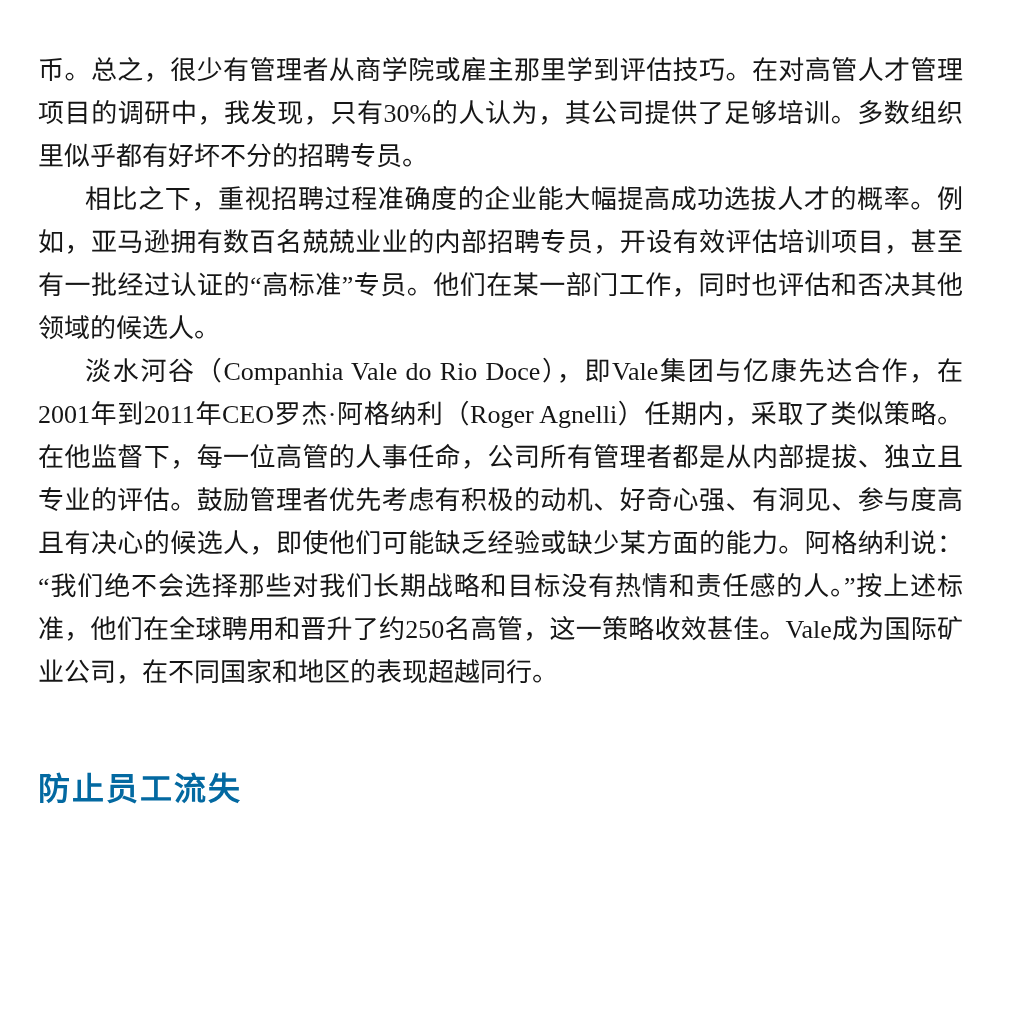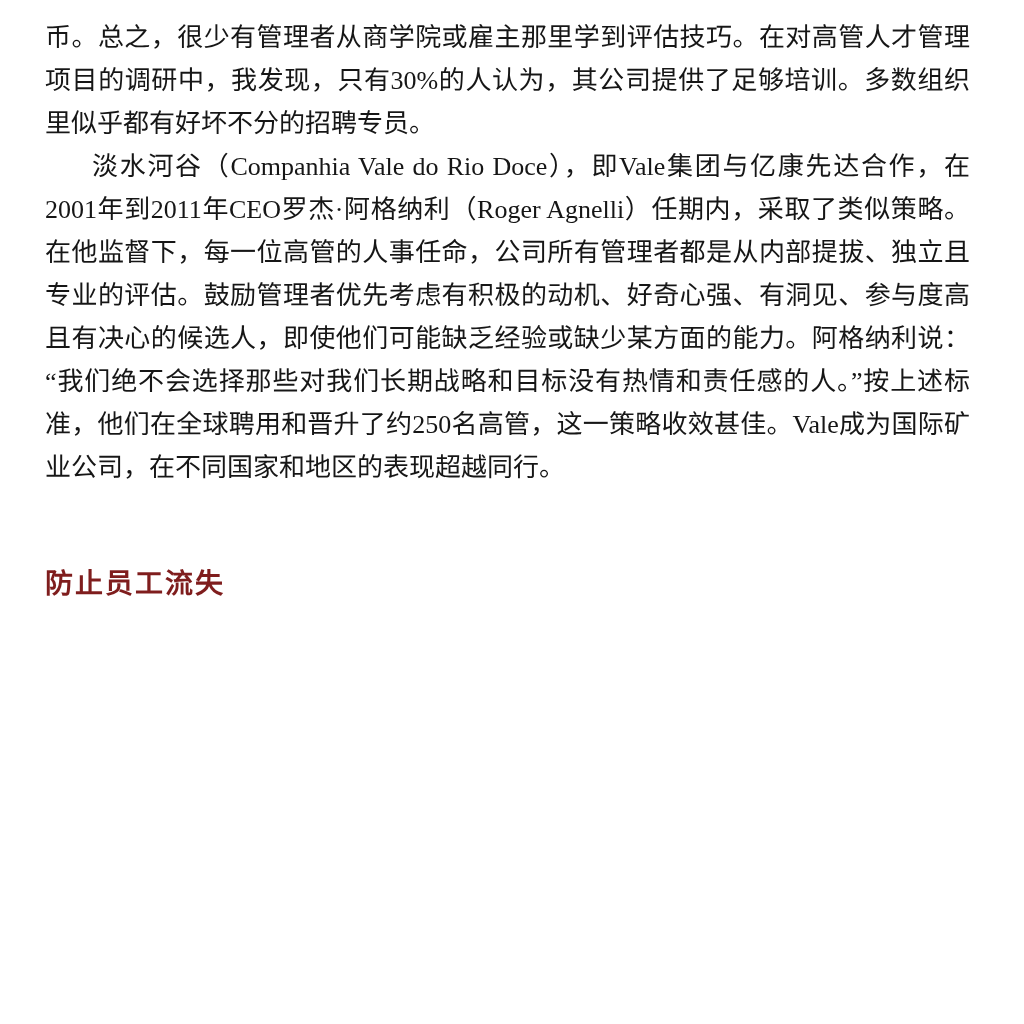--- a/index.html
+++ b/index.html
@@ -5,53 +5,53 @@
   html, body {
     margin: 0;
     padding: 0;
     background: #ffffff;
   }
   .page {
     position: relative;
     width: 980px;
     height: 1024px;
     box-sizing: border-box;
-    padding: 16px 17px 0 38px;
+    padding: 49px 17px 0 38px;
     background: #ffffff;
     color: #161616;
     font-family: "Liberation Serif", "DejaVu Serif", serif;
     font-size: 26px;
     line-height: 43px;
     overflow: hidden;
-    margin-left: 7px;
   }
   .para {
     margin: 0;
     text-align: justify;
     text-justify: inter-ideograph;
     text-indent: 47px;
   }
   .para.no-indent {
     text-indent: 0;
   }
   .section-heading {
     margin: 74px 0 40px 0;
-    font-size: 28px;
+    font-size: 32px;
     line-height: 42px;
     font-weight: bold;
     letter-spacing: 2px;
     text-align: left;
-    color: #7f1d1d;
+    color: #0369a1;
     font-family: "Liberation Serif", "DejaVu Serif", serif;
   }
 </style>
 </head>
 <body>
 
 <main class="page">
   <p class="para no-indent">币。总之，很少有管理者从商学院或雇主那里学到评估技巧。在对高管人才管理项目的调研中，我发现，只有30%的人认为，其公司提供了足够培训。多数组织里似乎都有好坏不分的招聘专员。</p>
 
+  <p class="para">相比之下，重视招聘过程准确度的企业能大幅提高成功选拔人才的概率。例如，亚马逊拥有数百名兢兢业业的内部招聘专员，开设有效评估培训项目，甚至有一批经过认证的“高标准”专员。他们在某一部门工作，同时也评估和否决其他领域的候选人。</p>
 
   <p class="para">淡水河谷（Companhia Vale do Rio Doce），即Vale集团与亿康先达合作，在2001年到2011年CEO罗杰·阿格纳利（Roger Agnelli）任期内，采取了类似策略。在他监督下，每一位高管的人事任命，公司所有管理者都是从内部提拔、独立且专业的评估。鼓励管理者优先考虑有积极的动机、好奇心强、有洞见、参与度高且有决心的候选人，即使他们可能缺乏经验或缺少某方面的能力。阿格纳利说：“我们绝不会选择那些对我们长期战略和目标没有热情和责任感的人。”按上述标准，他们在全球聘用和晋升了约250名高管，这一策略收效甚佳。Vale成为国际矿业公司，在不同国家和地区的表现超越同行。</p>
 
   <h2 class="section-heading">防止员工流失</h2>
 
 </main>
 
 </body></html>

